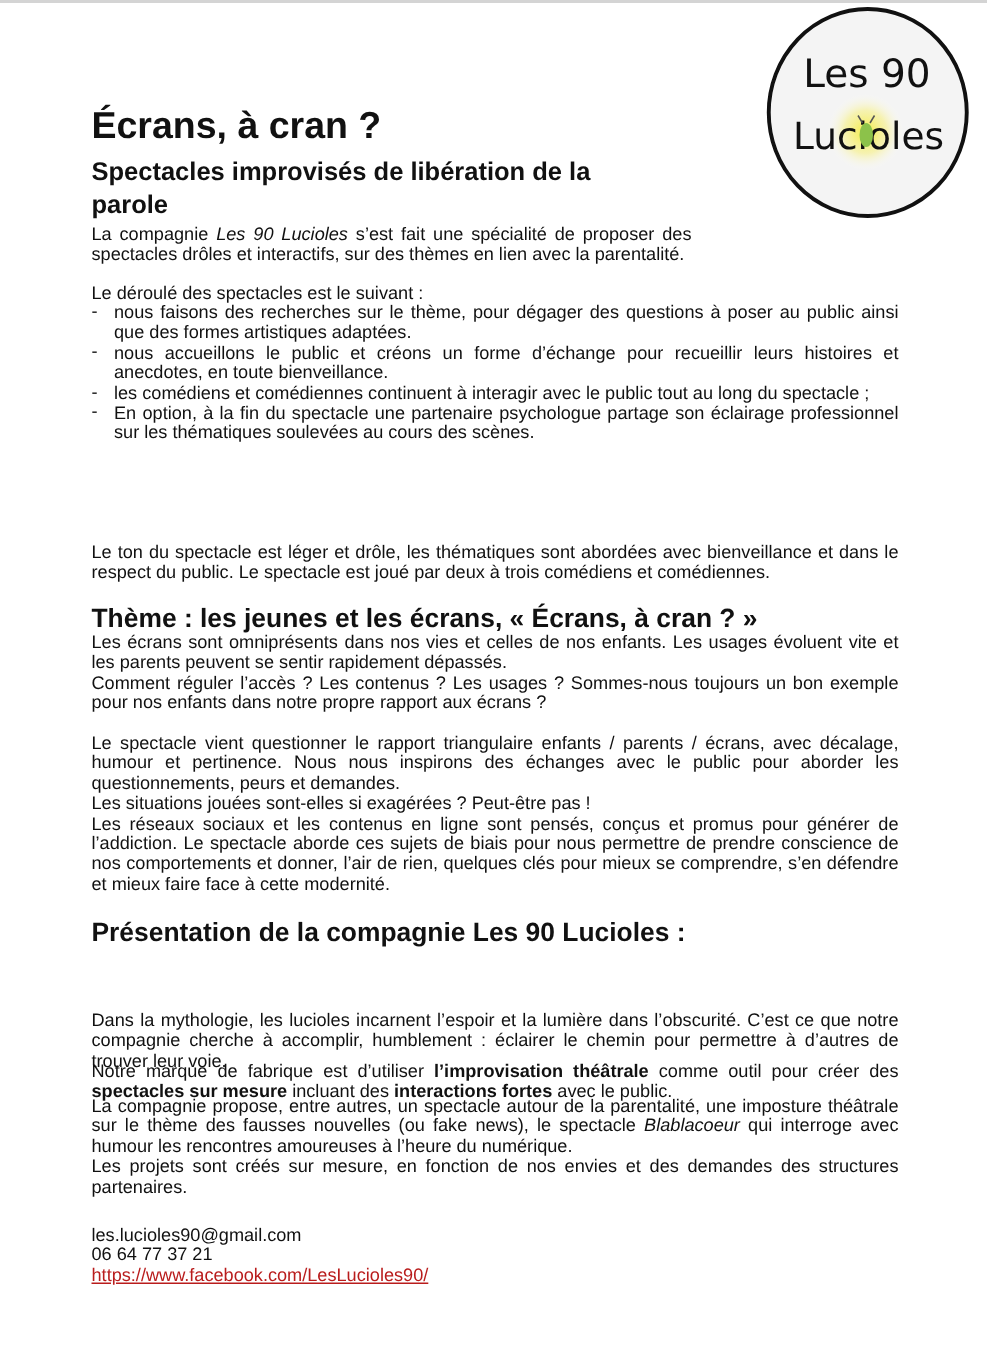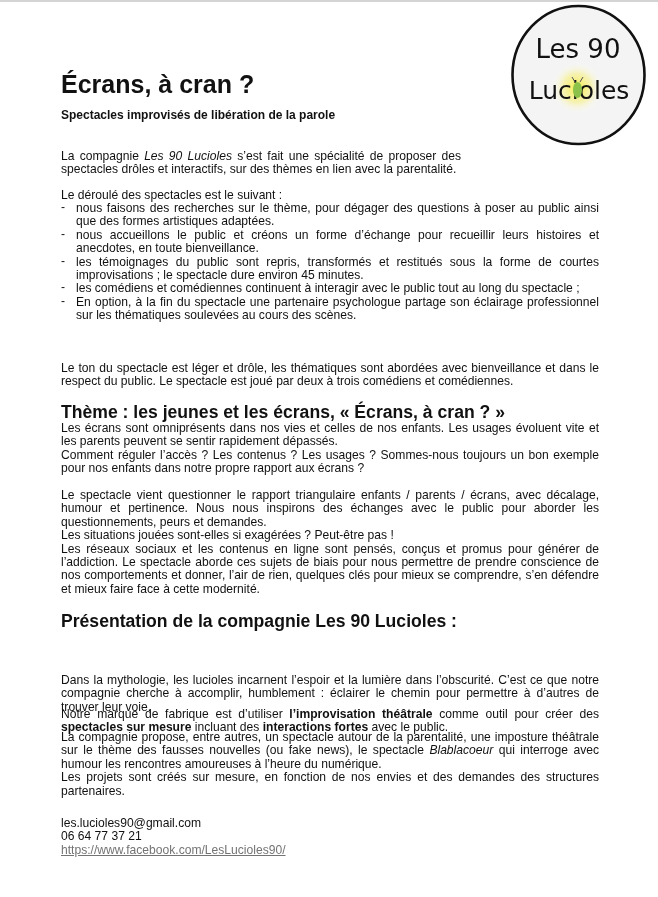--- a/index.html
+++ b/index.html
@@ -5,21 +5,21 @@
     * { box-sizing: border-box; margin: 0; padding: 0; }
     html, body { width: 658px; height: 897px; background: #ffffff; overflow: hidden; }
     body { font-family: "Liberation Sans", sans-serif; color: #111; position: relative; }
     .topline { position: absolute; left: 0; top: 0; width: 658px; height: 2px; background: #d4d4d4; }
     .page { position: absolute; left: 61px; top: 0; width: 538px; }
 
     .logo { position: absolute; left: 449px; top: 4px; width: 137px; height: 142px; }
     .logo svg { width: 100%; height: 100%; display: block; }
 
     .title { position: absolute; left: 0; top: 66px; font-size: 25px; font-weight: bold; letter-spacing: 0px; line-height: 36px; white-space: nowrap; }
-    .subtitle { position: absolute; left: 0; top: 104px; width: 380px; font-size: 12px; font-weight: bold; line-height: 22px; }
+    .subtitle { position: absolute; left: 0; top: 104px; width: 380px; font-size: 17px; font-weight: bold; line-height: 22px; }
 
     .text { font-size: 12.1px; line-height: 13.4px; text-align: justify; }
     .block { position: absolute; left: 0; width: 538px; }
     .intro { top: 150px; width: 400px; }
     .deroule-title { top: 189px; }
     ul.dashes { list-style: none; position: absolute; left: 0; width: 538px; }
     ul.dashes li { position: relative; padding-left: 15px; margin: 0; }
     ul.dashes li::before { content: "-"; position: absolute; left: 0; top: -1px; }
     .dashlist { top: 202px; }
     .ton { top: 362px; }
@@ -28,21 +28,21 @@
     .theme-h { top: 401px; }
     .theme-p1 { top: 422px; }
     .theme-p2 { top: 489px; }
     .pres-h { top: 610px; }
     .pres-p1 { top: 630px; margin-top: 44px; }
     .pres-p2 { top: 687px; margin-top: 21px; }
     .pres-p3 { top: 731px; }
 
     .contact { top: 817px; font-size: 12.1px; line-height: 13.4px; }
     .contact .u { text-decoration: underline; }
-    .contact a { color: #737373; text-decoration: underline; }
+    .contact a { color: #b91c1c; text-decoration: underline; }
     b { font-weight: bold; }
     i { font-style: italic; }
   </style>
 </head>
 <body>
 
 <div class="topline"></div>
 
 <div class="page">
 
@@ -69,21 +69,20 @@
 
   <h1 class="title">Écrans, à cran ?</h1>
   <div class="subtitle">Spectacles improvisés de libération de la parole</div>
 
   <p class="block text intro"><span>La compagnie </span><i>Les 90 Lucioles</i><span> s’est fait une spécialité de proposer des spectacles drôles et interactifs, sur des thèmes en lien avec la parentalité.</span></p>
 
   <p class="block text deroule-title">Le déroulé des spectacles est le suivant :</p>
   <ul class="dashes text dashlist">
     <li>nous faisons des recherches sur le thème, pour dégager des questions à poser au public ainsi que des formes artistiques adaptées.</li>
     <li>nous accueillons le public et créons un forme d’échange pour recueillir leurs histoires et anecdotes, en toute bienveillance.</li>
-    <li>les témoignages du public sont repris, transformés et restitués sous la forme de courtes improvisations ; le spectacle dure environ 45 minutes.</li>
     <li>les comédiens et comédiennes continuent à interagir avec le public tout au long du spectacle ;</li>
     <li>En option, à la fin du spectacle une partenaire psychologue partage son éclairage professionnel sur les thématiques soulevées au cours des scènes.</li>
   </ul>
 
   <p class="block text ton">Le ton du spectacle est léger et drôle, les thématiques sont abordées avec bienveillance et dans le respect du public. Le spectacle est joué par deux à trois comédiens et comédiennes.</p>
 
   <h2 class="theme-h">Thème : les jeunes et les écrans, « Écrans, à cran ? »</h2>
   <div class="block text theme-p1">
     <p>Les écrans sont omniprésents dans nos vies et celles de nos enfants. Les usages évoluent vite et les parents peuvent se sentir rapidement dépassés.</p>
     <p>Comment réguler l’accès ? Les contenus ? Les usages ? Sommes-nous toujours un bon exemple pour nos enfants dans notre propre rapport aux écrans ?</p>

